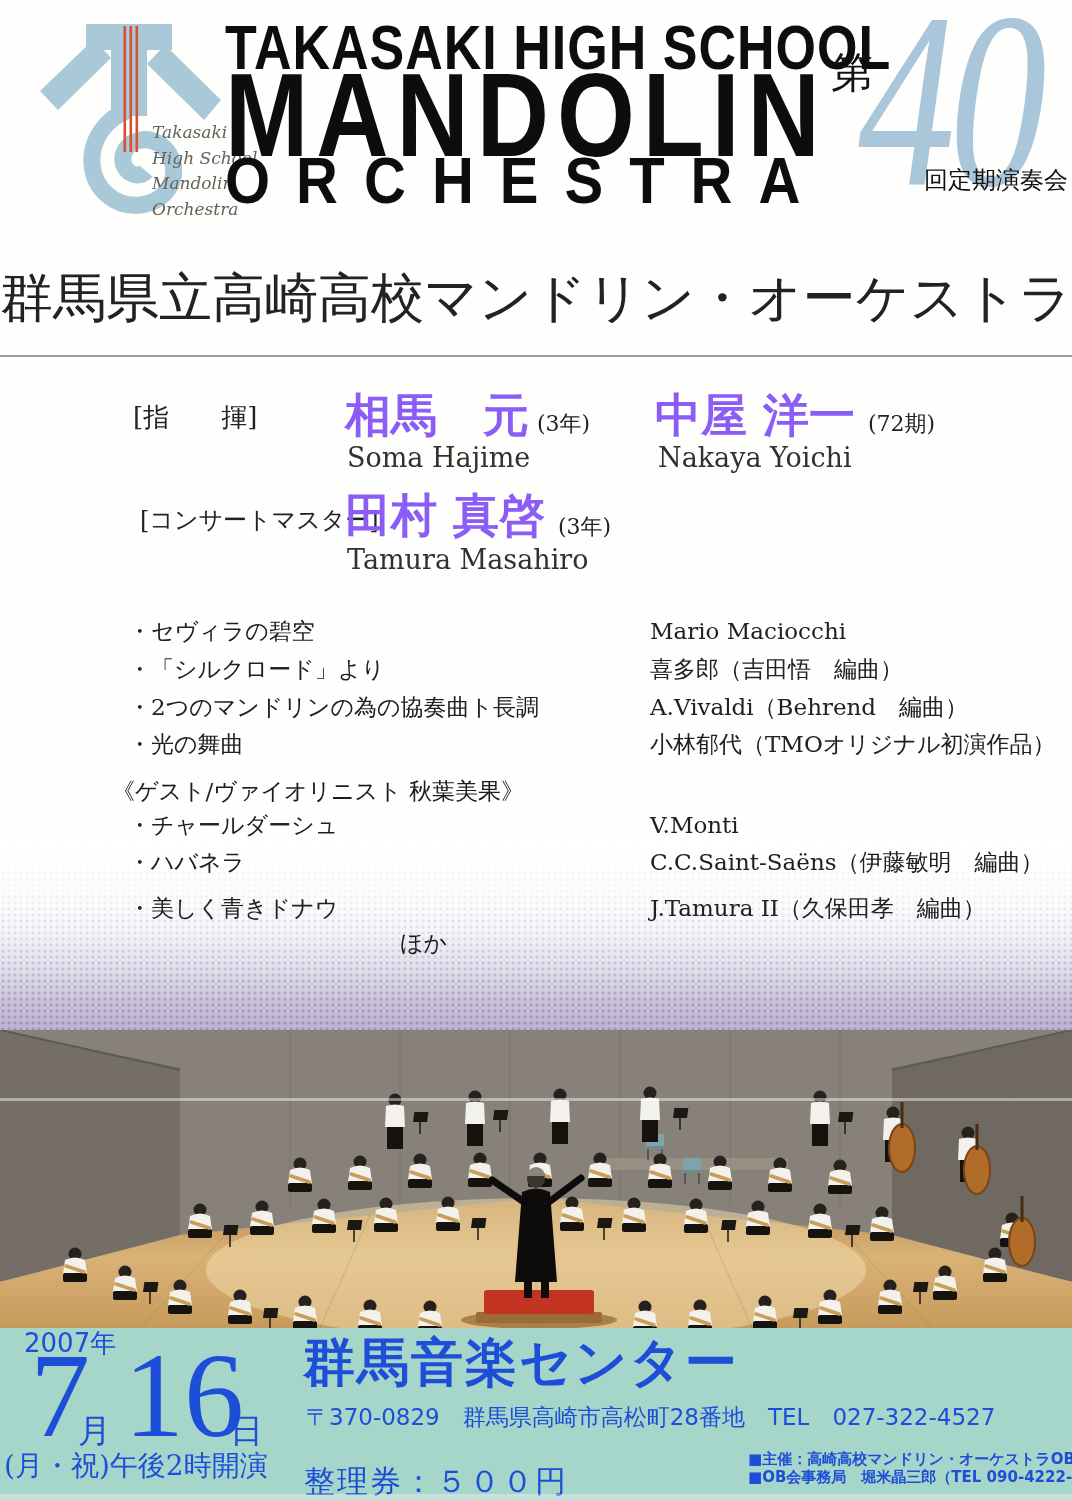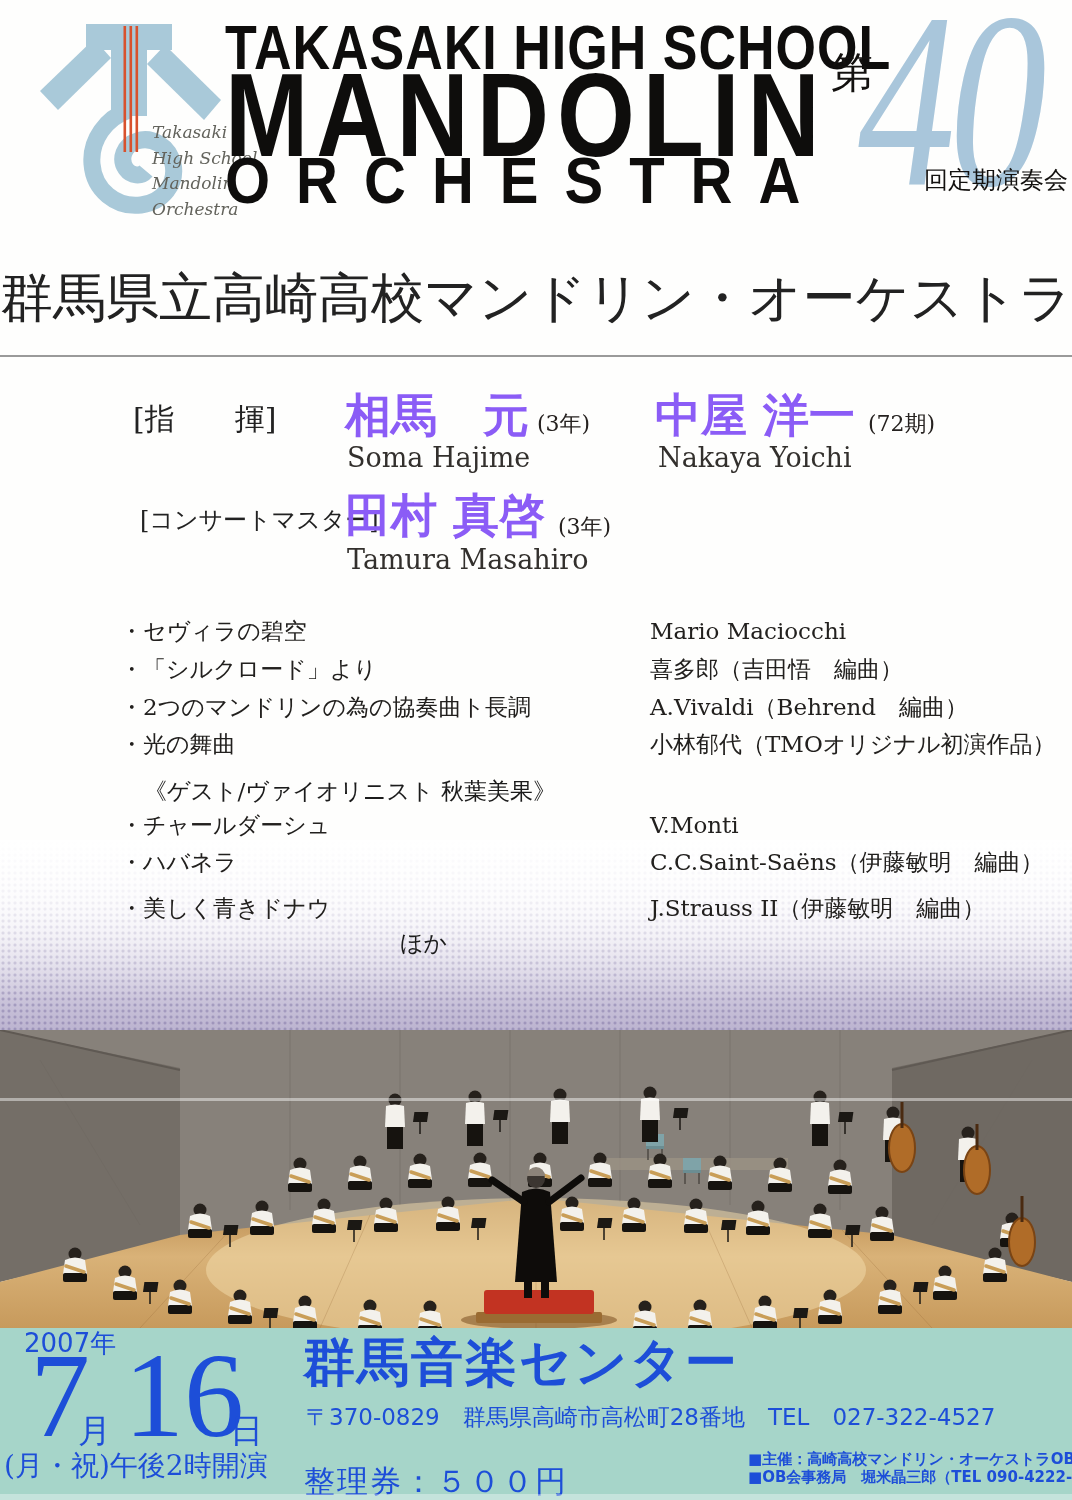--- a/index.html
+++ b/index.html
@@ -21,30 +21,30 @@
   .edition-suffix{left:924px;top:168px;font-size:24px;color:#13110f;line-height:1;letter-spacing:0px;}
   .logo-caption{left:152px;top:120px;font-size:17px;font-style:italic;color:#63635c;line-height:1.5;}
   .logo-caption span{display:block;}
 
   
   .main-title{left:0;top:266px;width:100%;text-align:center;font-size:53px;line-height:1.2;color:#222;
               letter-spacing:0px;white-space:nowrap;}
   .divider{left:0;top:355px;width:100%;height:2px;background:#9a9a9a;}
 
   
-  .p-label{font-size:30px;color:#222;line-height:1;}
+  .p-label{font-size:26px;color:#222;line-height:1;}
   .p-name{font-size:46px;font-weight:bold;color:#8b5cf6;line-height:1;}
   .p-note{font-size:22px;color:#262220;line-height:1;}
   .p-romaji{font-size:27px;color:#33302d;line-height:1;}
 
   
   .prog-row{position:absolute;left:0;width:100%;font-size:23px;line-height:1.2;color:#22201e;z-index:3;}
-  .prog-title{position:absolute;left:120px;white-space:nowrap;}
+  .prog-title{position:absolute;left:128px;white-space:nowrap;}
   .prog-comp{position:absolute;left:650px;white-space:nowrap;}
-  .guest-note{left:112px;font-size:23px;z-index:3;white-space:nowrap;margin-left:32px;}
+  .guest-note{left:112px;font-size:23px;z-index:3;white-space:nowrap;}
   .more-label{left:400px;top:928px;font-size:23px;z-index:3;text-align:center;}
 
   
   .fade-zone{left:0;top:840px;width:100%;height:190px;z-index:1;
     background-image:radial-gradient(rgba(108,96,150,.38) 1.2px, rgba(150,140,190,.14) 1.7px, transparent 2.2px),
                      linear-gradient(to bottom,#ffffff 0%,#ece9f2 45%,#bcb4d0 100%);
     background-size:6px 6px,100% 100%;}
   .fade-zone:after{content:"";position:absolute;inset:0;
     background:linear-gradient(to bottom,#fff 0%,rgba(255,255,255,.8) 30%,rgba(255,255,255,0) 85%);}
 
@@ -140,21 +140,21 @@
   <div class="prog-row" style="top:812px;">
     <span class="prog-title">・チャールダーシュ</span>
     <span class="prog-comp">V.Monti</span>
   </div>
   <div class="prog-row" style="top:849px;">
     <span class="prog-title">・ハバネラ</span>
     <span class="prog-comp">C.C.Saint-Saëns（伊藤敏明　編曲）</span>
   </div>
   <div class="prog-row" style="top:895px;">
     <span class="prog-title">・美しく青きドナウ</span>
-    <span class="prog-comp">J.Strauss II（伊藤敏明　編曲）</span>
+    <span class="prog-comp">J.Tamura II（久保田孝　編曲）</span>
   </div>
 
   <div class="abs more-label">ほか</div>
 
   <div class="abs fade-zone"></div>
 
   <svg class="abs photo" viewBox="0 0 1072 298">
     <defs>
       <linearGradient id="floorG" x1="0" y1="0" x2="0" y2="1">
         <stop offset="0" stop-color="#b98a4e"></stop>

